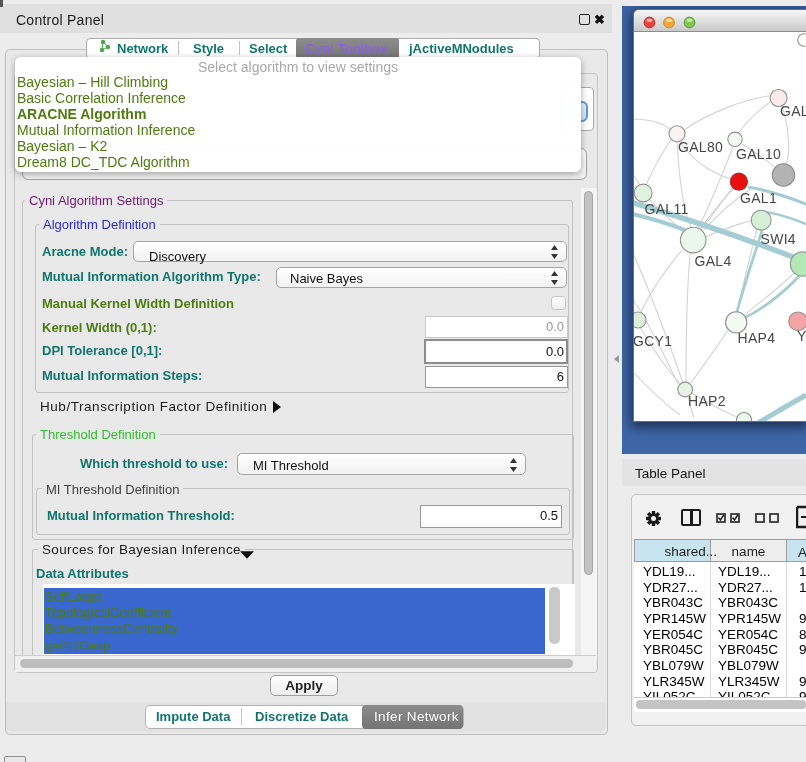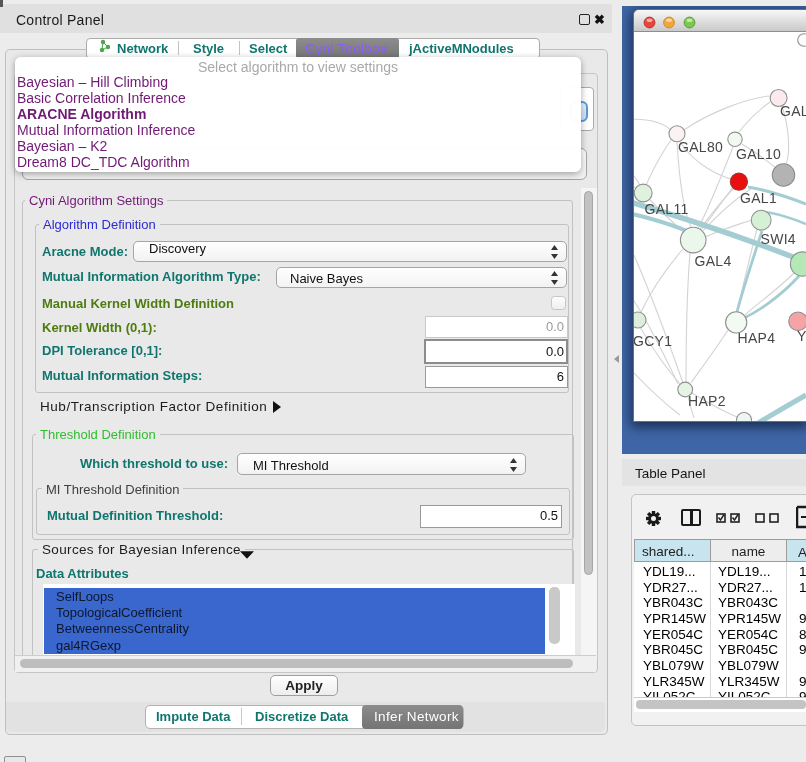--- a/index.html
+++ b/index.html
@@ -4,21 +4,21 @@
 body{width:806px;height:762px;position:relative;overflow:hidden;background:#ECECEC;font-family:"Liberation Sans",sans-serif}
 .ab{position:absolute}
 .lbl{position:absolute;font:bold 13px "Liberation Sans",sans-serif;color:#0f766e;white-space:nowrap;line-height:13px}
 .rlbl{position:absolute;font:13.5px "Liberation Sans",sans-serif;color:#1b1b1b;white-space:nowrap;line-height:13px}
 .dis{color:#4d7c0f}
 .grp{position:absolute;border:1px solid #C2C2C2;border-radius:3px}
 .gt{position:absolute;background:#E9E9E9;padding:0 4px;font:13px "Liberation Sans",sans-serif;white-space:nowrap;line-height:13px}
 .combo{position:absolute;background:linear-gradient(#FFFFFF,#F2F2F2);border:1px solid #A5A5A5;border-radius:5px;box-sizing:border-box}
 .combo span{position:absolute;font:13px "Liberation Sans",sans-serif;color:#111;white-space:nowrap;line-height:13px}
 .fld{position:absolute;background:#fff;border:1px solid #C2C2C2;box-sizing:border-box;font:13px "Liberation Sans",sans-serif;color:#111;text-align:right;padding-right:3px;line-height:20px}
-.item{position:absolute;font:14px "Liberation Sans",sans-serif;color:#701a75;white-space:nowrap;line-height:14px}
+.item{position:absolute;font:14px "Liberation Sans",sans-serif;color:#4d7c0f;white-space:nowrap;line-height:14px}
 </style></head><body>
 
 <div class="ab" style="left:0;top:4px;width:612px;height:29px;background:#E0E0E0"></div>
 <div class="ab" style="left:0;top:0;width:3px;height:7px;background:#555"></div>
 <div class="ab" style="left:16px;top:12px;font:14px 'Liberation Sans';color:#1a1a1a;letter-spacing:0.25px">Control Panel</div>
 <div class="ab" style="left:579px;top:14px;width:9px;height:9px;border:1.5px solid #222;border-radius:2px"></div>
 <div class="ab" style="left:594px;top:12px;font:bold 13px 'Liberation Sans';color:#111">✖</div>
 
 <div class="ab" style="left:5px;top:49px;width:601px;height:684px;background:#E9E9E9;border:1px solid #BFBFBF;border-radius:5px"></div>
 
@@ -48,21 +48,21 @@
 <div class="ab" style="left:584px;top:191px;width:9px;height:384px;background:#C2C2C2;border:1px solid #A6A6A6;border-radius:5.5px;box-sizing:border-box"></div>
 
 <div class="grp" style="left:22px;top:200px;width:549px;height:458px"></div>
 <div class="gt" style="left:25px;top:194px;color:#701a75">Cyni Algorithm Settings</div>
 
 <div class="grp" style="left:35px;top:224px;width:532px;height:167px"></div>
 <div class="gt" style="left:39px;top:218px;color:#2A2AD4">Algorithm Definition</div>
 
 <div class="lbl" style="left:42px;top:245px">Aracne Mode:</div>
 <div class="combo" style="left:133px;top:241px;width:434px;height:21px">
-    <span style="left:15px;top:0">Discovery</span>
+    <span style="left:15px;top:8px">Discovery</span>
 <svg class="ab" style="right:7px;top:3px" width="9" height="14" viewBox="0 0 9 14">
       <path d="M4.5 0 L8 5 L1 5 Z" fill="#333"></path>
       <path d="M4.5 14 L8 9 L1 9 Z" fill="#333"></path>
     </svg>
   </div>
 
 <div class="lbl" style="left:42px;top:270px">Mutual Information Algorithm Type:</div>
 <div class="combo" style="left:276px;top:267px;width:291px;height:21px">
     <span style="left:13px;top:4px">Naive Bayes</span>
 <svg class="ab" style="right:7px;top:3px" width="9" height="14" viewBox="0 0 9 14">
@@ -95,33 +95,33 @@
 <div class="combo" style="left:237px;top:453px;width:289px;height:22px">
     <span style="left:15px;top:5px">MI Threshold</span>
 <svg class="ab" style="right:7px;top:4px" width="9" height="14" viewBox="0 0 9 14">
       <path d="M4.5 0 L8 5 L1 5 Z" fill="#333"></path>
       <path d="M4.5 14 L8 9 L1 9 Z" fill="#333"></path>
     </svg>
   </div>
 
 <div class="grp" style="left:36px;top:488px;width:532px;height:45px"></div>
 <div class="gt" style="left:42px;top:483px;color:#404040">MI Threshold Definition</div>
-<div class="lbl" style="left:47px;top:509px">Mutual Definition Threshold:</div>
+<div class="lbl" style="left:47px;top:509px">Mutual Information Threshold:</div>
 <div class="fld" style="left:420px;top:505px;width:142px;height:23px;border-color:#999">0.5</div>
 
 <div class="grp" style="left:32px;top:549px;width:540px;height:109px;border-bottom:none;border-radius:3px 3px 0 0"></div>
 <div class="gt" style="left:38px;top:543px;color:#1b1b1b;font-size:13.5px;letter-spacing:0.35px">Sources for Bayesian Inference</div>
 <svg class="ab" style="left:240px;top:550px" width="14" height="10" viewBox="0 0 13 9">
     <path d="M0 1 L13 1 L6.5 8 Z" fill="#111"></path>
   </svg>
 <div class="lbl" style="left:36px;top:567px">Data Attributes</div>
 
 <div class="ab" style="left:43px;top:584px;width:532px;height:71px;background:#fff"></div>
 <div class="ab" style="left:44px;top:588px;width:501px;height:66px;background:#3A67CE"></div>
-<div class="ab" style="left:56px;top:589px;font:13px 'Liberation Sans';color:#0f172a;line-height:16.2px">SelfLoops<br>TopologicalCoefficient<br>BetweennessCentrality<br>gal4RGexp</div>
+<div class="ab" style="left:45px;top:589px;font:13px 'Liberation Sans';color:#4d7c0f;line-height:16.2px">SelfLoops<br>TopologicalCoefficient<br>BetweennessCentrality<br>gal4RGexp</div>
 <div class="ab" style="left:549px;top:587px;width:11px;height:57px;background:#C9C9C9;border-radius:5px"></div>
 
 <div class="ab" style="left:15px;top:655px;width:581px;height:16px;background:#F0F0F0;border-top:1px solid #CDCDCD"></div>
 <div class="ab" style="left:20px;top:659px;width:553px;height:9px;background:#BDBDBD;border-radius:4.5px"></div>
 
 <div class="ab" style="left:6px;top:702px;width:599px;height:30px;background:#E2E2E2;border-radius:0 0 5px 5px"></div>
 <div class="ab" style="left:270px;top:675px;width:68px;height:21px;background:linear-gradient(#FFFFFF,#EDEDED);border:1px solid #9E9E9E;border-radius:5px;box-sizing:border-box;text-align:center;font:bold 13.5px 'Liberation Sans';color:#222;line-height:19px">Apply</div>
 
 <div class="ab" style="left:145px;top:705px;width:317px;height:22px;background:#fff;border:1px solid #B2B2B2;border-radius:5px"></div>
 <div class="ab" style="left:241px;top:708px;width:1px;height:17px;background:#C6C6C6"></div>
@@ -264,21 +264,21 @@
 <svg class="ab" style="left:796px;top:505px" width="10" height="24" viewBox="0 0 10 24">
     <path d="M1 2 L10 2 M1 2 L1 22 L10 22 M1 2" stroke="#1a1a1a" stroke-width="2.5" fill="none"></path>
     <path d="M5 12 L10 12" stroke="#1a1a1a" stroke-width="2"></path>
   </svg>
 
 <div class="ab" style="left:634px;top:539px;width:172px;height:23px;background:#EDEDED;border:1px solid #9C9C9C;border-right:none;box-sizing:border-box"></div>
 <div class="ab" style="left:635px;top:540px;width:75px;height:21px;background:#C7E4EF"></div>
 <div class="ab" style="left:710px;top:539px;width:1px;height:23px;background:#9C9C9C"></div>
 <div class="ab" style="left:786px;top:539px;width:1px;height:23px;background:#9C9C9C"></div>
 <div class="ab" style="left:787px;top:540px;width:19px;height:21px;background:#C7E4EF"></div>
-<div class="ab" style="left:642px;top:544px;width:75px;text-align:left;font:13.5px 'Liberation Sans';color:#222">shared...</div>
+<div class="ab" style="left:642px;top:544px;width:75px;text-align:right;font:13.5px 'Liberation Sans';color:#222">shared...</div>
 <div class="ab" style="left:711px;top:544px;width:75px;text-align:center;font:13.5px 'Liberation Sans';color:#222">name</div>
 <div class="ab" style="left:798px;top:545px;font:13.5px 'Liberation Sans';color:#222">A</div>
 
 <div class="ab" style="left:634px;top:562px;width:172px;height:135.5px;background:#fff;overflow:hidden">
  <div style="position:absolute;left:76px;top:0;width:1px;height:136px;background:#D8D8D8"></div>
  <div style="position:absolute;left:152px;top:0;width:1px;height:136px;background:#D8D8D8"></div>
  <div style="position:absolute;left:9px;top:2px;font:13.5px 'Liberation Sans';color:#000;line-height:15.65px">YDL19...<br>YDR27...<br>YBR043C<br>YPR145W<br>YER054C<br>YBR045C<br>YBL079W<br>YLR345W<br>YIL052C</div>
  <div style="position:absolute;left:84px;top:2px;font:13.5px 'Liberation Sans';color:#000;line-height:15.65px">YDL19...<br>YDR27...<br>YBR043C<br>YPR145W<br>YER054C<br>YBR045C<br>YBL079W<br>YLR345W<br>YIL052C</div>
  <div style="position:absolute;left:165px;top:2px;font:13.5px 'Liberation Sans';color:#000;line-height:15.65px">13<br>12<br><br>9.<br>8.<br>9.<br><br>9.<br>9.</div>
 </div>

